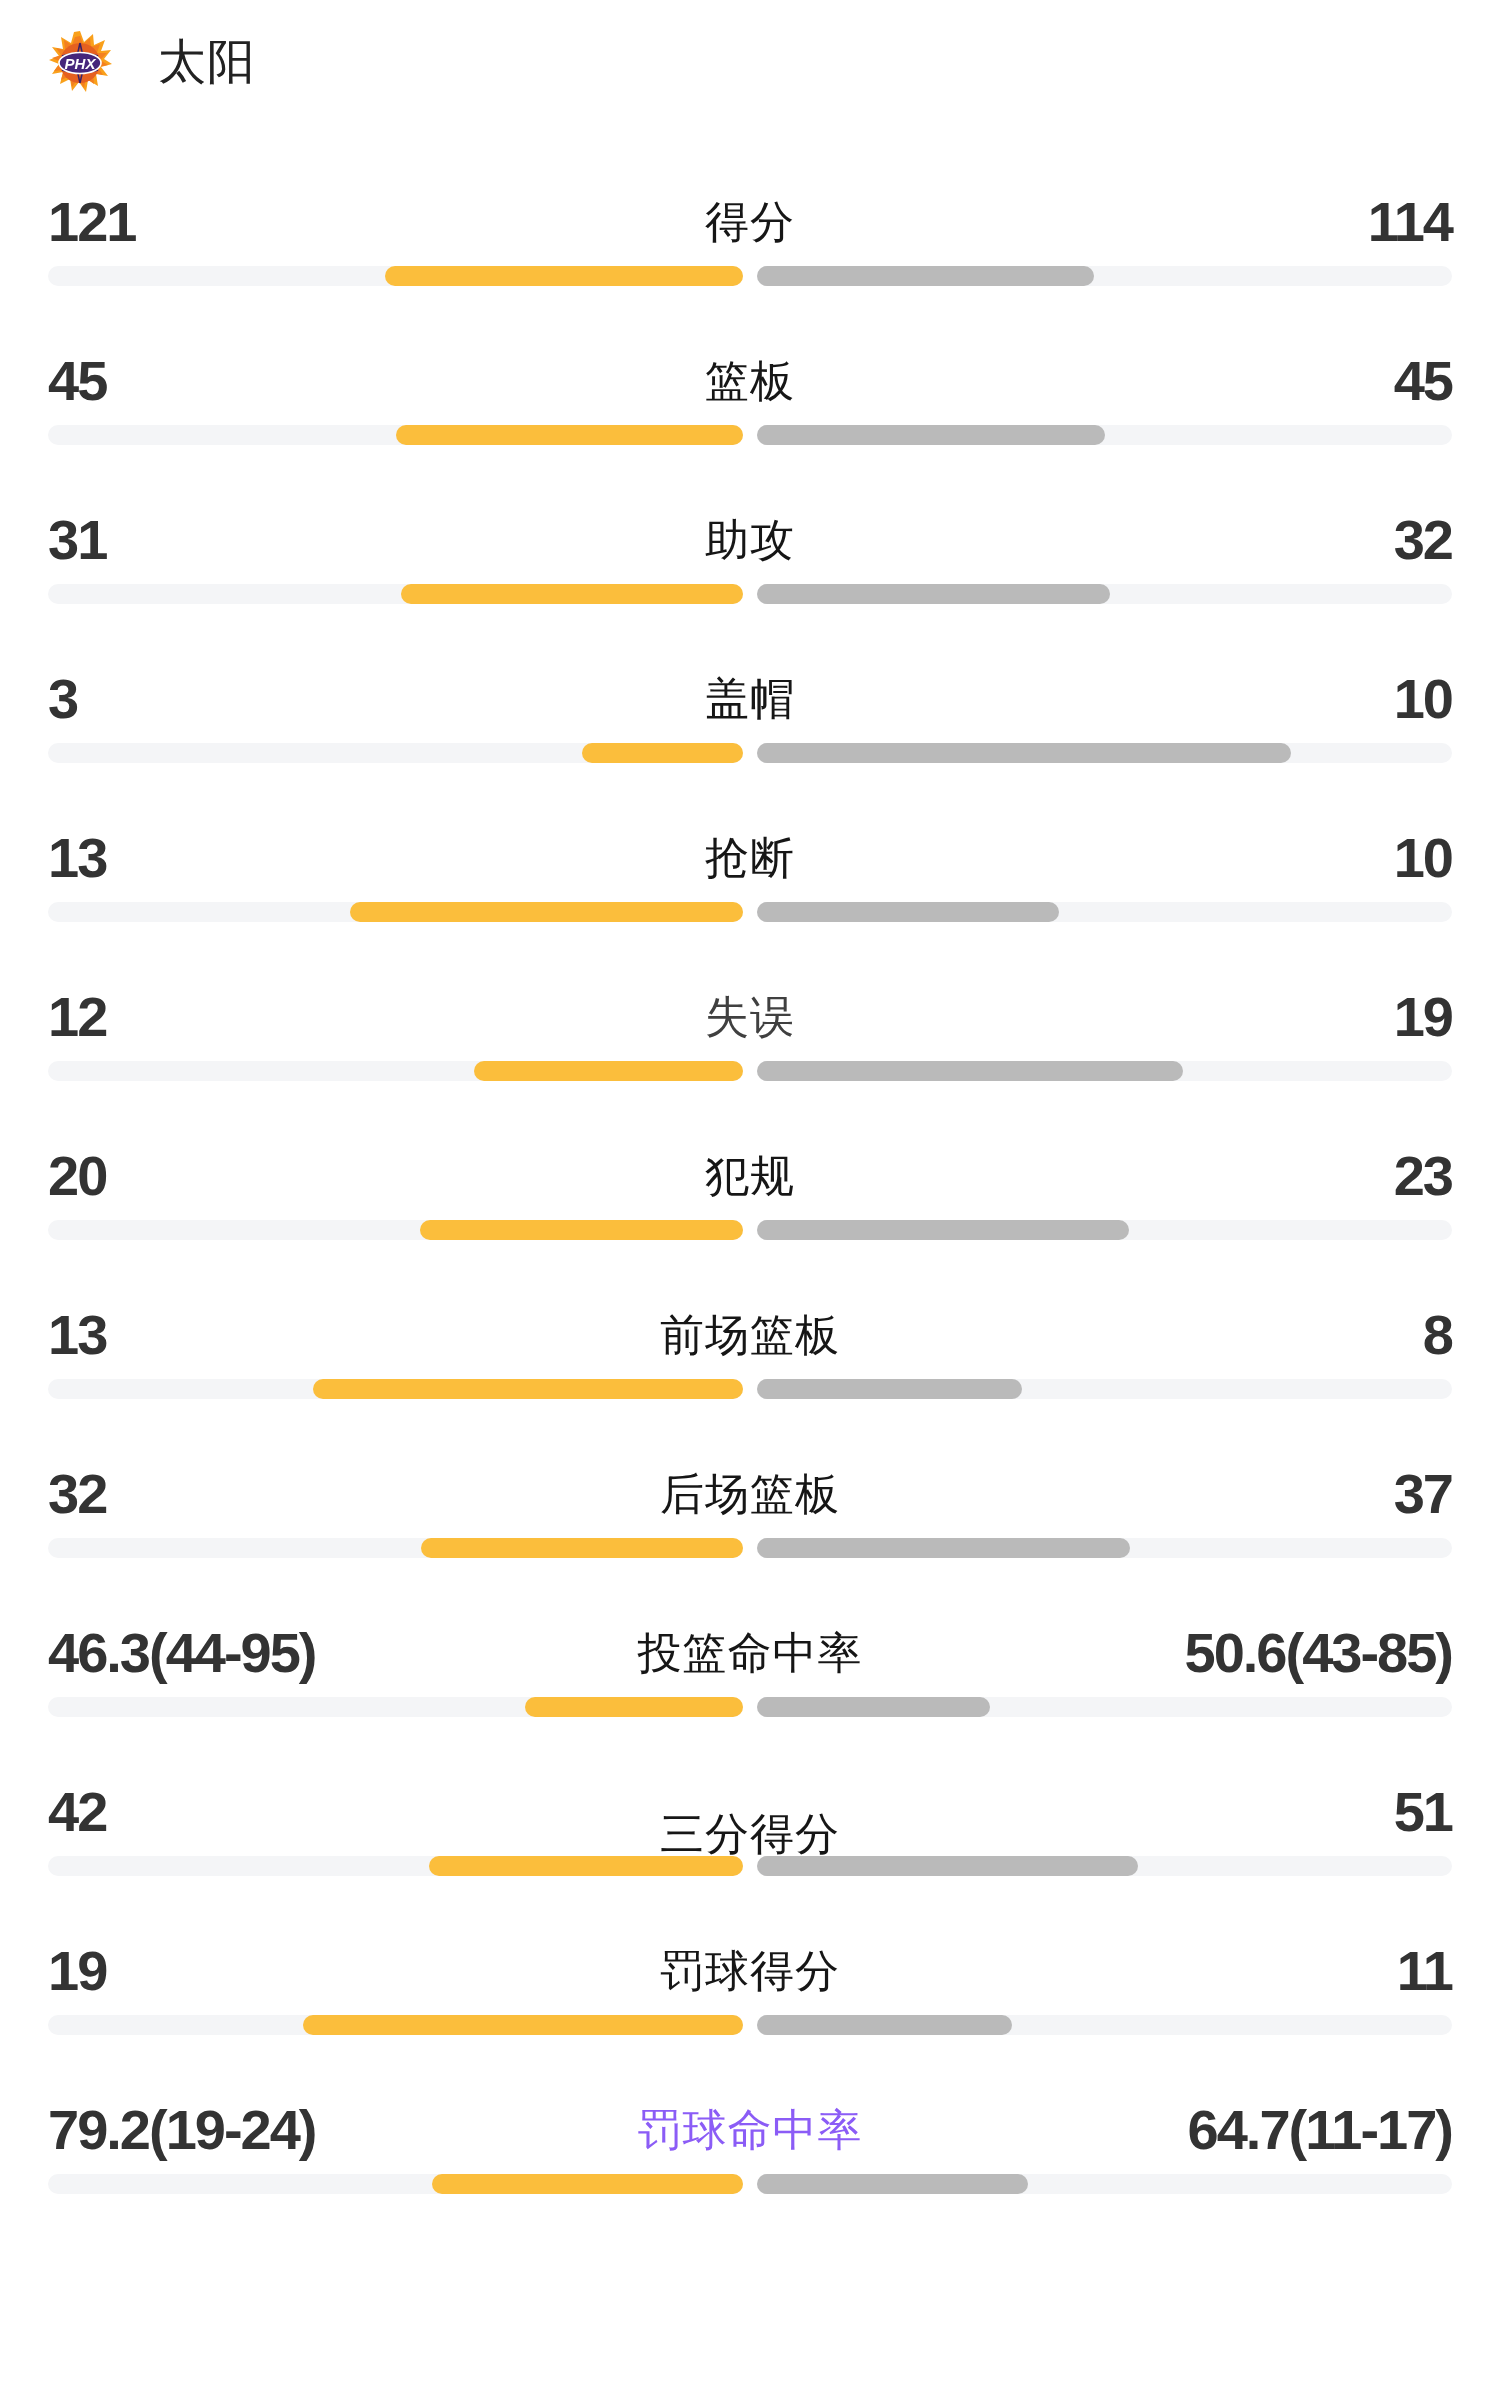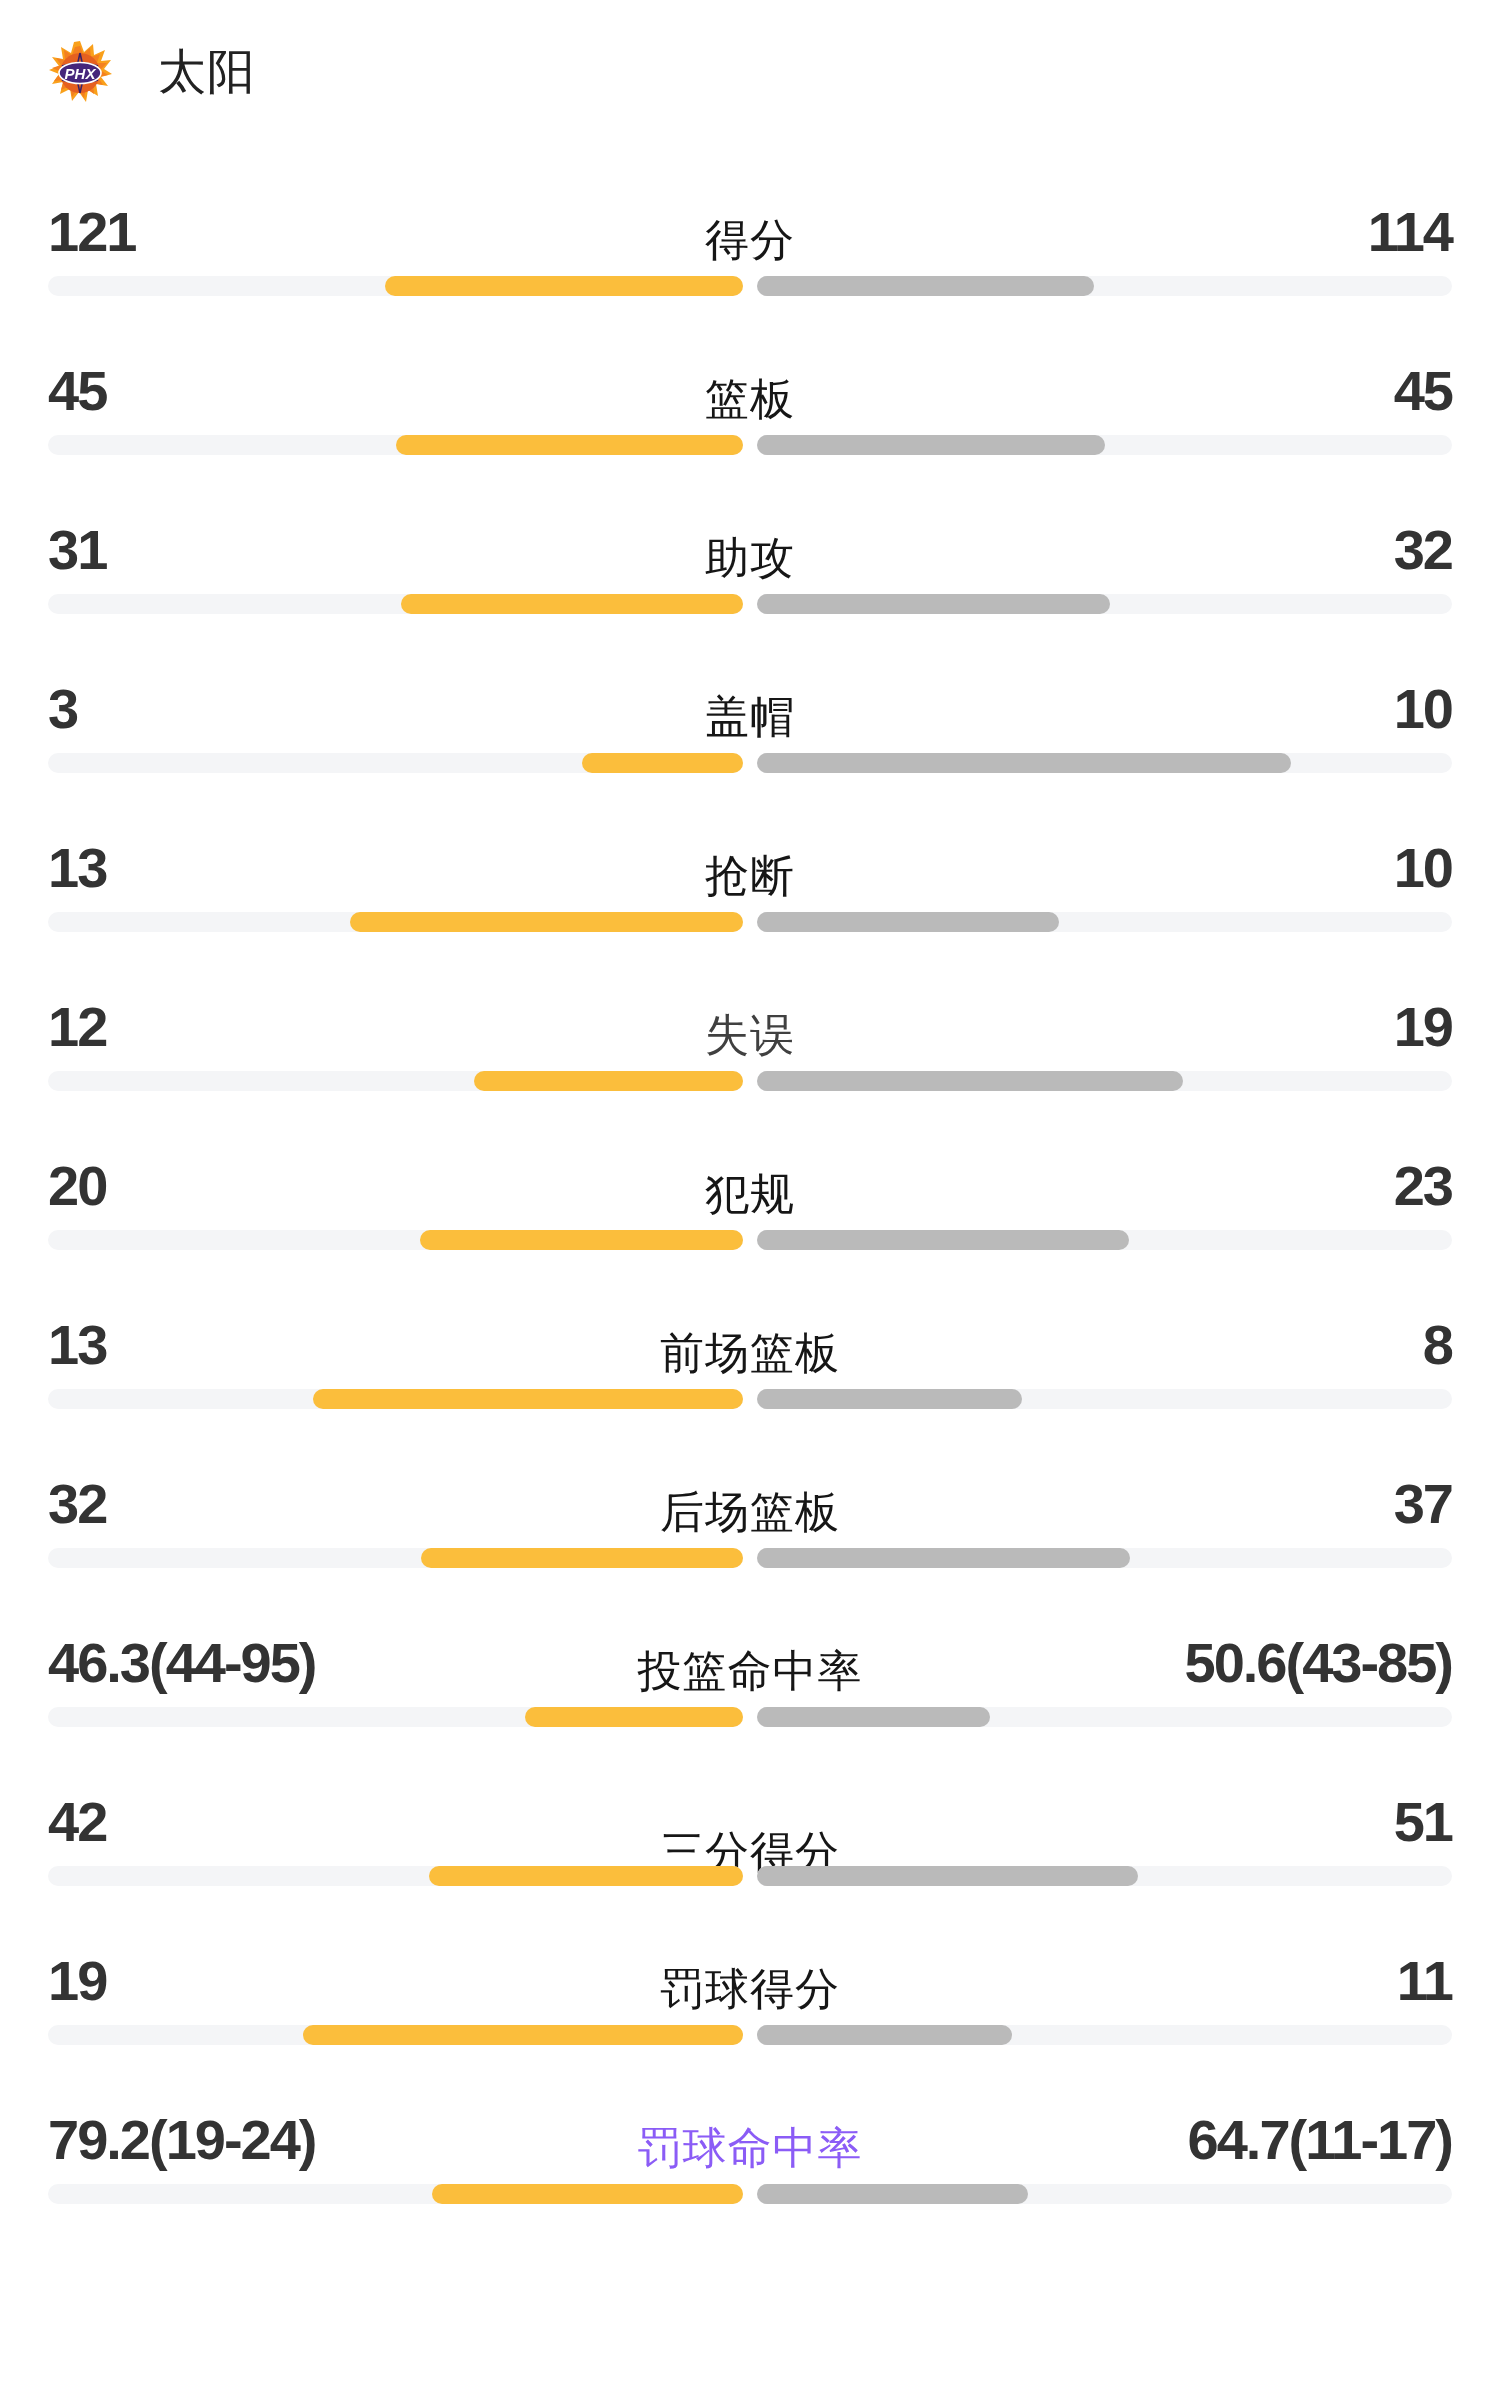--- a/index.html
+++ b/index.html
@@ -6,36 +6,36 @@
   .app{
     position:relative;
     width:1500px;height:2400px;
     background:#ffffff;
     overflow:hidden;
     font-family:"Liberation Sans","DejaVu Sans",sans-serif;
   }
   
   .header{
     display:flex;align-items:center;justify-content:space-between;
-    padding:40px 48px 0 48px;height:64px;
+    padding:30px 48px 0 48px;height:64px;
   }
   .team{display:flex;align-items:center;}
   .team .logo{width:64px;height:64px;flex:0 0 auto;}
   .team-name{font-size:48px;font-weight:500;color:#222;letter-spacing:1px;}
   .team.left .team-name{margin-left:46px;}
   .team.right .team-name{margin-right:44px;}
   
   .stats{padding:0 48px;margin-top:96px;}
   .stat-row{height:159px;}
   .row-text{position:relative;height:64px;line-height:64px;}
   .value{font-size:56px;font-weight:700;color:#333;letter-spacing:-2px;}
   .value.left{position:absolute;left:0;top:0;}
   .value.right{position:absolute;right:0;top:0;}
   .label{
-    position:absolute;left:50%;top:8px;transform:translateX(-50%);
+    position:absolute;left:50%;top:0;transform:translateX(-50%);
     font-size:44px;font-weight:500;color:#161616;letter-spacing:1px;white-space:nowrap;
   }
   .row-bars{display:flex;gap:14px;margin-top:12px;}
   .track{flex:1;height:20px;border-radius:10px;background:#F4F5F7;position:relative;}
   .fill{position:absolute;top:0;height:20px;border-radius:10px;}
   .track.tleft .fill{right:0;}
   .track.tright .fill{left:0;}
 </style>
 </head>
 <body>

